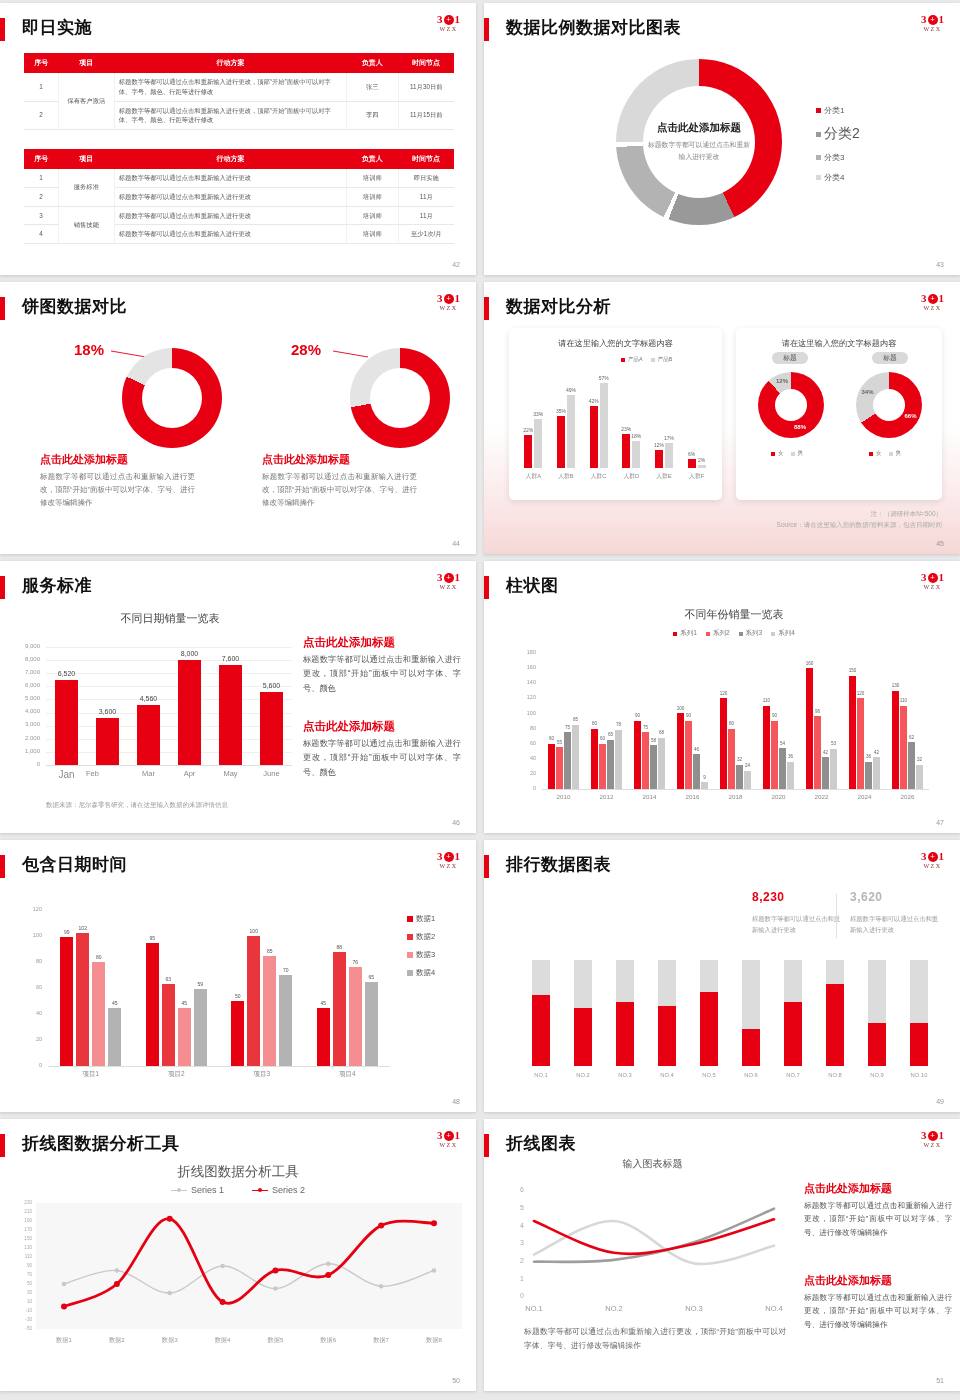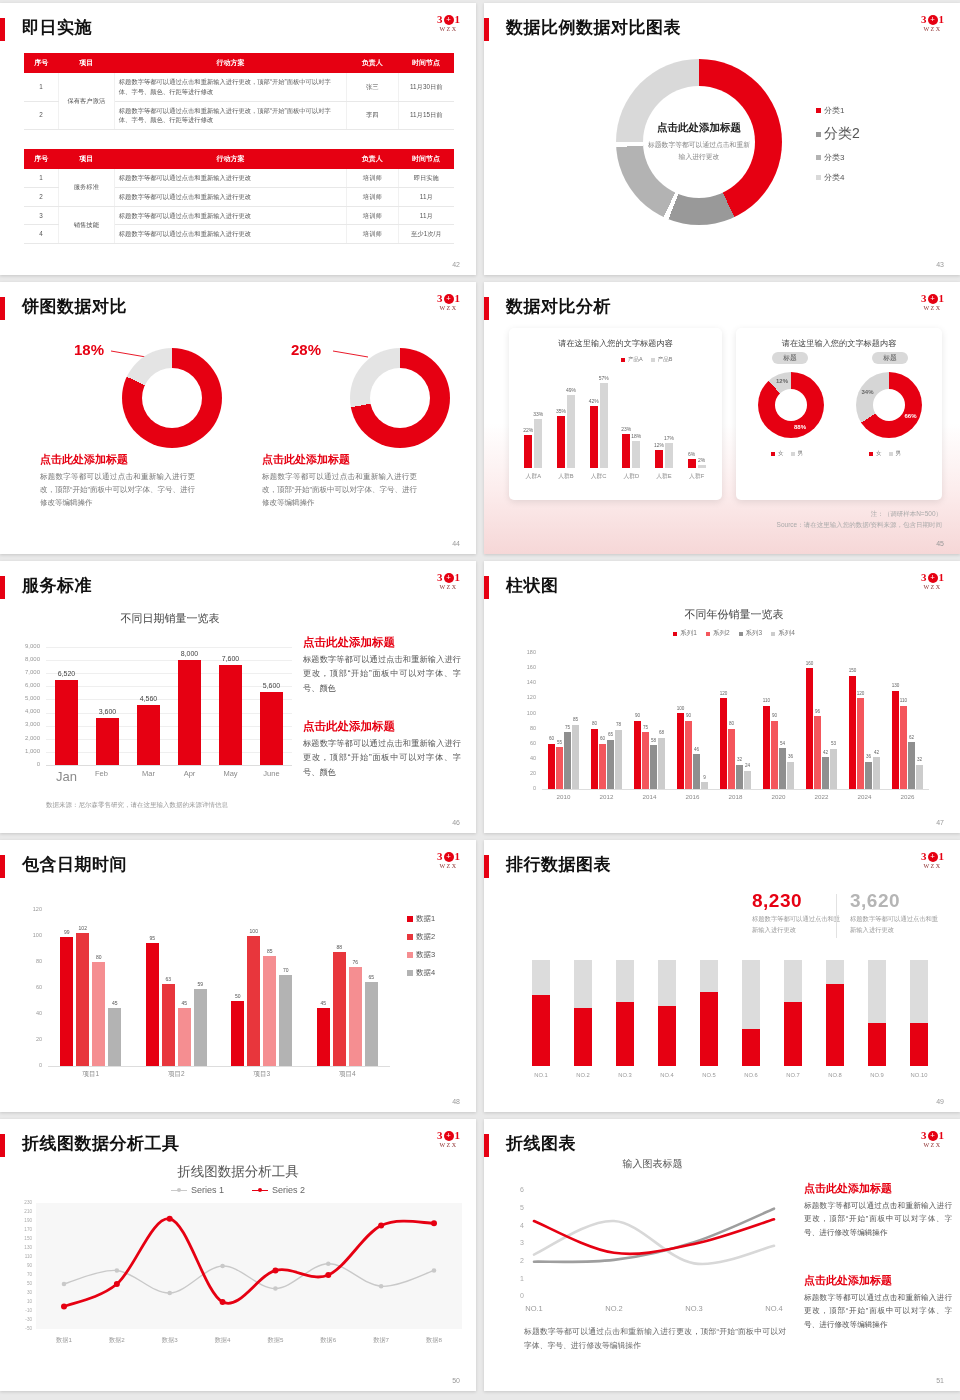--- a/index.html
+++ b/index.html
@@ -16,21 +16,21 @@
 .pct-label{position:absolute;font-size:15px;font-weight:bold;color:#e60012}
 .card{position:absolute;background:#fff;border-radius:5px;box-shadow:0 2px 7px rgba(0,0,0,.10)}
 .card-title{position:absolute;top:10px;left:0;right:0;text-align:center;font-size:8.2px;color:#444}
 .badge{position:absolute;background:#d9d9d9;border-radius:6px;text-align:center;font-size:6.8px;color:#555;width:36px;height:12px;line-height:12px}
 .note{position:absolute;right:18px;text-align:right;font-size:6.5px;color:#aaa}
 .ptable{position:absolute;border-collapse:collapse;table-layout:fixed;background:#fff}
 .ptable th{background:#e60012;color:#fff;font-size:7px;font-weight:bold;padding:5px 2px;text-align:center}
 .ptable td{font-size:6.3px;color:#555;border-bottom:1px solid #e8e8e8;border-right:1px solid #f1f1f1;padding:4px;text-align:center;vertical-align:middle;line-height:1.55}
 .ptable td:last-child{border-right:none}
 .ptable td.al{text-align:left}
-.stat-val{position:absolute;font-size:19px;font-weight:bold;letter-spacing:.5px}
+.stat-val{position:absolute;font-size:12px;font-weight:bold;letter-spacing:.5px}
 .stat-red{color:#e60012}.stat-gray{color:#b5b5b5}
 .stat-cap{position:absolute;font-size:6.3px;color:#999;line-height:1.7}
 .stat-div{position:absolute;width:1px;height:44px;background:#e2e2e2}
 #s45{background:linear-gradient(180deg,#ffffff 0%,#ffffff 52%,#fceded 76%,#f6d7d7 100%)}
 </style>
 </head>
 <body>
 
 <div class="canvas">
 
@@ -335,24 +335,24 @@
       <div style="position: absolute; left: 46px; top: 125.333px; width: 246px; height: 1px; background: rgb(239, 239, 239);"></div>
       <div style="position: absolute; left: 20px; top: 108.022px; width: 20px; text-align: right; font-size: 6px; color: rgb(153, 153, 153);">7,000</div>
       <div style="position: absolute; left: 46px; top: 112.222px; width: 246px; height: 1px; background: rgb(239, 239, 239);"></div>
       <div style="position: absolute; left: 20px; top: 94.9111px; width: 20px; text-align: right; font-size: 6px; color: rgb(153, 153, 153);">8,000</div>
       <div style="position: absolute; left: 46px; top: 99.1111px; width: 246px; height: 1px; background: rgb(239, 239, 239);"></div>
       <div style="position: absolute; left: 20px; top: 81.8px; width: 20px; text-align: right; font-size: 6px; color: rgb(153, 153, 153);">9,000</div>
       <div style="position: absolute; left: 46px; top: 86px; width: 246px; height: 1px; background: rgb(239, 239, 239);"></div>
       <div style="position: absolute; left: 46px; top: 204px; width: 246px; height: 1px; background: rgb(221, 221, 221);"></div>
       <div style="position: absolute; left: 55px; top: 118.516px; width: 23px; height: 85.4844px; background: rgb(230, 0, 18);"></div>
       <div style="position: absolute; left: 52.5px; top: 108.516px; width: 28px; text-align: center; font-size: 7px; color: rgb(68, 68, 68);">6,520</div>
-      <div style="position: absolute; left: 46px; top: 208px; width: 41px; text-align: center; font-size: 13px; color: rgb(138, 138, 138);">Jan</div>
+      <div style="position: absolute; left: 46px; top: 208px; width: 41px; text-align: center; font-size: 10px; color: rgb(138, 138, 138);">Jan</div>
       <div style="position: absolute; left: 96px; top: 156.8px; width: 23px; height: 47.2px; background: rgb(230, 0, 18);"></div>
       <div style="position: absolute; left: 93.5px; top: 146.8px; width: 28px; text-align: center; font-size: 7px; color: rgb(68, 68, 68);">3,600</div>
-      <div style="position: absolute; left: 81px; top: 208px; width: 41px; text-align: center; font-size: 7.5px; color: rgb(138, 138, 138);">Feb</div>
+      <div style="position: absolute; left: 72px; top: 208px; width: 41px; text-align: center; font-size: 7.5px; color: rgb(138, 138, 138);">Feb</div>
       <div style="position: absolute; left: 137px; top: 144.213px; width: 23px; height: 59.7867px; background: rgb(230, 0, 18);"></div>
       <div style="position: absolute; left: 134.5px; top: 134.213px; width: 28px; text-align: center; font-size: 7px; color: rgb(68, 68, 68);">4,560</div>
       <div style="position: absolute; left: 128px; top: 208px; width: 41px; text-align: center; font-size: 7.5px; color: rgb(138, 138, 138);">Mar</div>
       <div style="position: absolute; left: 178px; top: 99.1111px; width: 23px; height: 104.889px; background: rgb(230, 0, 18);"></div>
       <div style="position: absolute; left: 175.5px; top: 89.1111px; width: 28px; text-align: center; font-size: 7px; color: rgb(68, 68, 68);">8,000</div>
       <div style="position: absolute; left: 169px; top: 208px; width: 41px; text-align: center; font-size: 7.5px; color: rgb(138, 138, 138);">Apr</div>
       <div style="position: absolute; left: 219px; top: 104.356px; width: 23px; height: 99.6444px; background: rgb(230, 0, 18);"></div>
       <div style="position: absolute; left: 216.5px; top: 94.3556px; width: 28px; text-align: center; font-size: 7px; color: rgb(68, 68, 68);">7,600</div>
       <div style="position: absolute; left: 210px; top: 208px; width: 41px; text-align: center; font-size: 7.5px; color: rgb(138, 138, 138);">May</div>
       <div style="position: absolute; left: 260px; top: 130.578px; width: 23px; height: 73.4222px; background: rgb(230, 0, 18);"></div>

